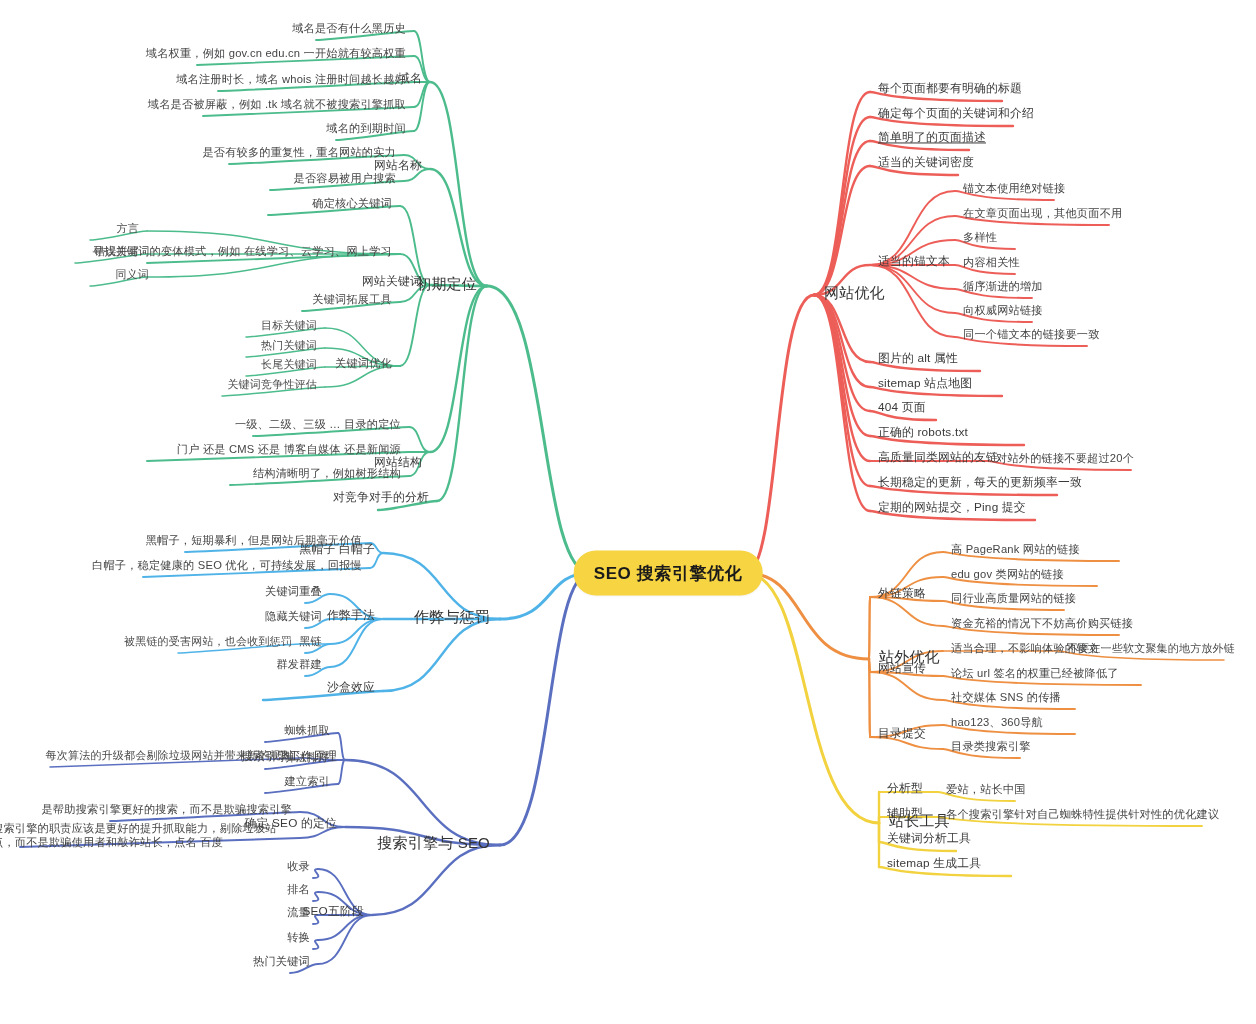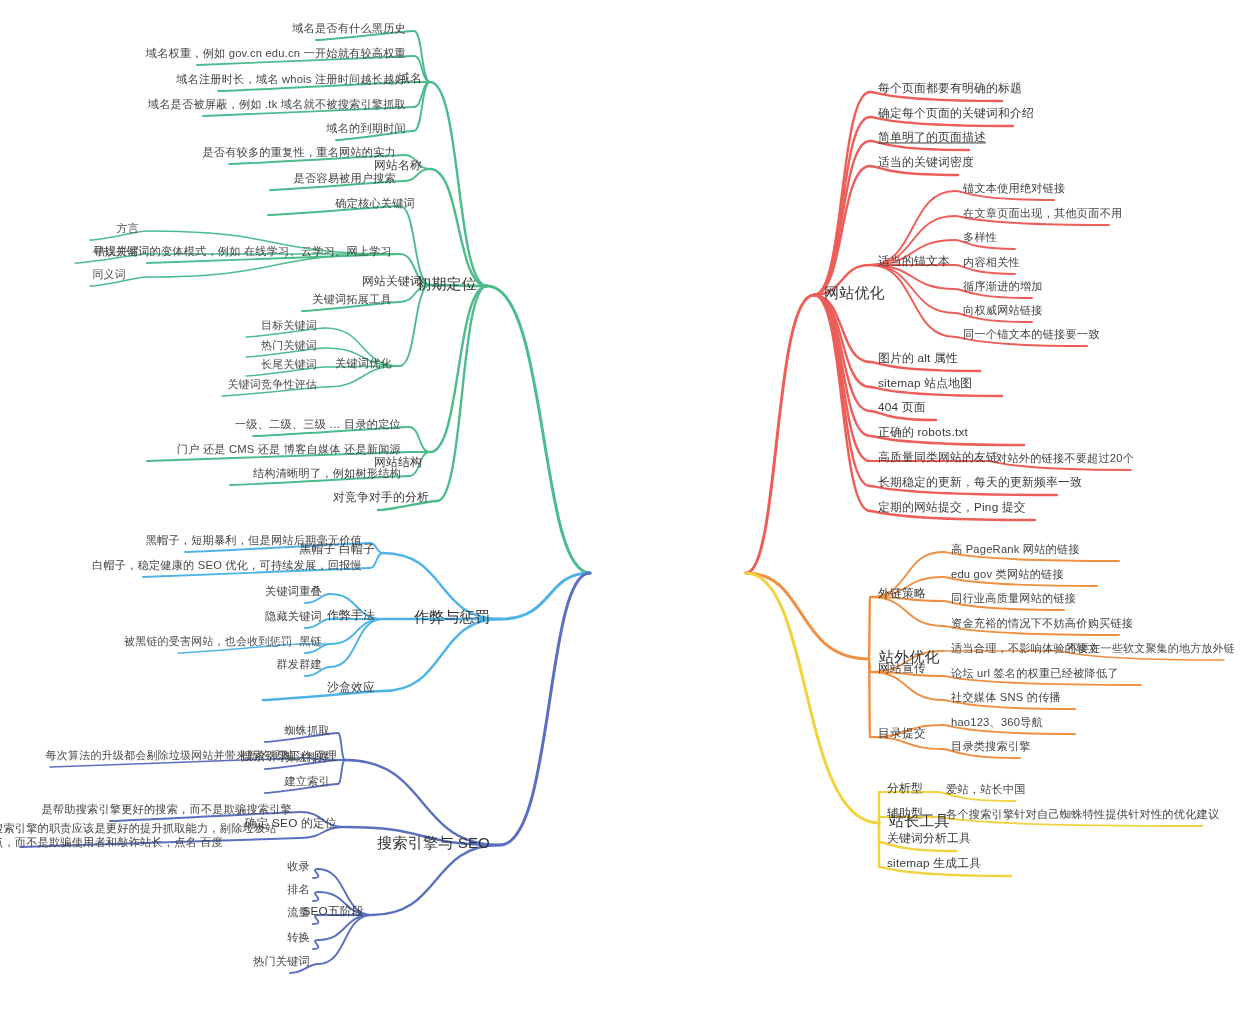--- a/index.html
+++ b/index.html
@@ -199,25 +199,25 @@
       <div class="node lvl2 anchor-l" style="left: 422px; top: 79px;">域名</div>
       <div class="node lvl3 anchor-l" style="left: 406px; top: 28px;">域名是否有什么黑历史</div>
       <div class="node lvl3 anchor-l" style="left: 406px; top: 53px;">域名权重，例如 gov.cn edu.cn 一开始就有较高权重</div>
       <div class="node lvl3 anchor-l" style="left: 406px; top: 79px;">域名注册时长，域名 whois 注册时间越长越好</div>
       <div class="node lvl3 anchor-l" style="left: 406px; top: 104px;">域名是否被屏蔽，例如 .tk 域名就不被搜索引擎抓取</div>
       <div class="node lvl3 anchor-l" style="left: 406px; top: 128px;">域名的到期时间</div>
       <div class="node lvl2 anchor-l" style="left: 422px; top: 166px;">网站名称</div>
       <div class="node lvl3 anchor-l" style="left: 396px; top: 152px;">是否有较多的重复性，重名网站的实力</div>
       <div class="node lvl3 anchor-l" style="left: 396px; top: 178px;">是否容易被用户搜索</div>
       <div class="node lvl2 anchor-l" style="left: 422px; top: 282px;">网站关键词</div>
-      <div class="node lvl3 anchor-l" style="left: 415px; top: 203px; text-align: right;">确定核心关键词</div>
+      <div class="node lvl3 anchor-l" style="left: 392px; top: 203px; text-align: right;">确定核心关键词</div>
       <div class="node lvl3 anchor-l" style="left: 392px; top: 251px;">寻找关键词的变体模式，例如 在线学习、云学习、网上学习</div>
       <div class="node lvl4 anchor-l" style="left: 139px; top: 228px;">方言</div>
       <div class="node lvl4 anchor-l" style="left: 139px; top: 251px;">错误拼写</div>
-      <div class="node lvl4 anchor-l" style="left: 126px; top: 274px; text-align: center;">同义词</div>
+      <div class="node lvl4 anchor-l" style="left: 149px; top: 274px; text-align: center;">同义词</div>
       <div class="node lvl3 anchor-l" style="left: 392px; top: 299px;">关键词拓展工具</div>
       <div class="node lvl3 anchor-l" style="left: 392px; top: 363px;">关键词优化</div>
       <div class="node lvl4 anchor-l" style="left: 317px; top: 325px;">目标关键词</div>
       <div class="node lvl4 anchor-l" style="left: 317px; top: 345px;">热门关键词</div>
       <div class="node lvl4 anchor-l" style="left: 317px; top: 364px;">长尾关键词</div>
       <div class="node lvl4 anchor-l" style="left: 317px; top: 384px;">关键词竞争性评估</div>
       <div class="node lvl2 anchor-l" style="left: 422px; top: 463px;">网站结构</div>
       <div class="node lvl3 anchor-l" style="left: 401px; top: 424px;">一级、二级、三级 … 目录的定位</div>
       <div class="node lvl3 anchor-l" style="left: 401px; top: 449px;">门户 还是 CMS 还是 博客自媒体 还是新闻源</div>
       <div class="node lvl3 anchor-l" style="left: 401px; top: 473px;">结构清晰明了，例如树形结构</div>
@@ -284,13 +284,14 @@
       <div class="node lvl2 anchor-l" style="left: 337px; top: 824px;">确定 SEO 的定位</div>
       <div class="node lvl3 anchor-l" style="left: 292px; top: 809px;">是帮助搜索引擎更好的搜索，而不是欺骗搜索引擎</div>
       <div class="node lvl3 anchor-l wrap" style="width: 300px; left: 292px; top: 835px;">搜索引擎的职责应该是更好的提升抓取能力，剔除垃圾站点，而不是欺骗使用者和敲诈站长，点名 百度</div>
       <div class="node lvl2 anchor-l" style="left: 364px; top: 912px;">SEO五阶段</div>
       <div class="node lvl3 anchor-l" style="left: 310px; top: 866px;">收录</div>
       <div class="node lvl3 anchor-l" style="left: 310px; top: 889px;">排名</div>
       <div class="node lvl3 anchor-l" style="left: 310px; top: 912px;">流量</div>
       <div class="node lvl3 anchor-l" style="left: 310px; top: 937px;">转换</div>
       <div class="node lvl3 anchor-l" style="left: 310px; top: 961px;">热门关键词</div>
     </div>
+  <div class="root anchor-c" id="root-node" style="left:668px;top:573px;">SEO 搜索引擎优化</div>
 </div>
 
 </body></html>

